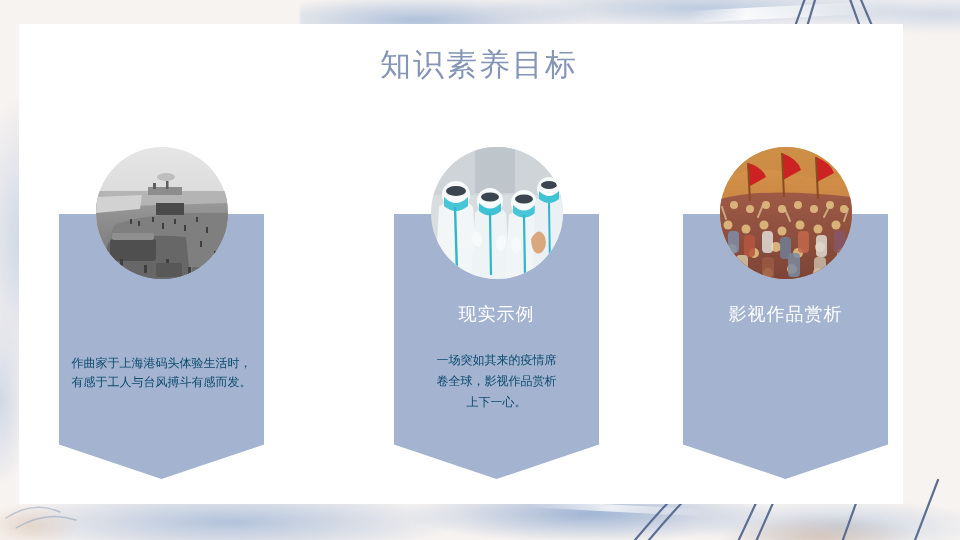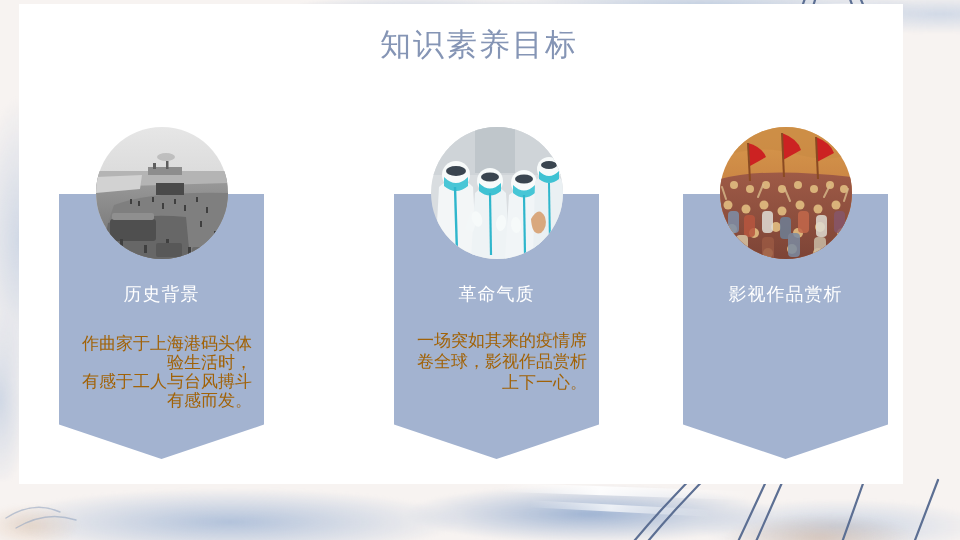--- a/index.html
+++ b/index.html
@@ -113,21 +113,21 @@
   }
 
   .lines-tr { position: absolute; right: 0; top: 0; width: 200px; height: 110px; }
   .lines-br { position: absolute; right: 0; bottom: 0; width: 420px; height: 90px; }
   .lines-bl { position: absolute; left: 0; bottom: 0; width: 200px; height: 80px; }
 
   
   #panel {
     position: absolute;
     left: 19px;
-    top: 4px;
+    top: 24px;
     width: 884px;
     height: 480px;
     background: #ffffff;
   }
 
   #slide-title {
     position: absolute;
     left: 0;
     top: 20px;
     width: 920px;
@@ -183,23 +183,23 @@
     font-size: 18px;
     letter-spacing: 1px;
     white-space: nowrap;
   }
 
   .card-text {
     position: absolute;
     top: 136px;
     left: 12px;
     width: 181px;
-    text-align: right;
-    color: #a16207;
-    font-size: 17px;
+    text-align: center;
+    color: #0c4a6e;
+    font-size: 12px;
     line-height: 21px;
     white-space: pre-line;
   }
   .card-1 .card-text { line-height: 19px; top: 140px; }
 </style>
 </head>
 <body>
 
 <div id="slide">
 
@@ -285,21 +285,20 @@
               <rect x="48" y="118" width="3" height="8"></rect>
             <rect x="70" y="112" width="3" height="7"></rect>
               <rect x="92" y="120" width="3" height="8"></rect>
             <rect x="118" y="104" width="3" height="7"></rect>
               <rect x="104" y="94" width="2" height="6"></rect>
           </g>
           <rect x="60" y="116" width="26" height="14" rx="2" fill="#585858"></rect>
           <rect x="96" y="120" width="22" height="12" rx="2" fill="#6b6b6b"></rect>
         </svg>
       </div>
-      <div class="card-heading">历史背景</div>
       <div class="card-text">作曲家于上海港码头体验生活时，
 有感于工人与台风搏斗有感而发。</div>
     </div>
 
     <div class="card card-2">
       <div class="card-body"></div>
       <div class="card-circle">
         <svg viewBox="0 0 132 132" preserveAspectRatio="xMidYMid slice">
           <rect width="132" height="132" fill="#d9dde0"></rect>
           <rect x="0" y="0" width="132" height="48" fill="#cfd4d8"></rect>
@@ -336,21 +335,21 @@
           <g fill="#d9a87e">
             <path d="M100 92 q8 -14 14 -2 q3 10 -4 16 q-9 3 -10 -14z"></path>
           </g>
           <g fill="#f6fafa">
             <ellipse cx="46" cy="92" rx="5" ry="8" transform="rotate(-18 46 92)"></ellipse>
             <ellipse cx="70" cy="96" rx="5" ry="8" transform="rotate(8 70 96)"></ellipse>
             <ellipse cx="85" cy="98" rx="5" ry="8" transform="rotate(-6 85 98)"></ellipse>
           </g>
         </svg>
       </div>
-      <div class="card-heading">革命气质</div>
+      <div class="card-heading">现实示例</div>
       <div class="card-text">一场突如其来的疫情席
 卷全球，影视作品赏析
 上下一心。</div>
     </div>
 
     <div class="card card-3">
       <div class="card-body"></div>
       <div class="card-circle">
         <svg viewBox="0 0 132 132" preserveAspectRatio="xMidYMid slice">
           <defs>

